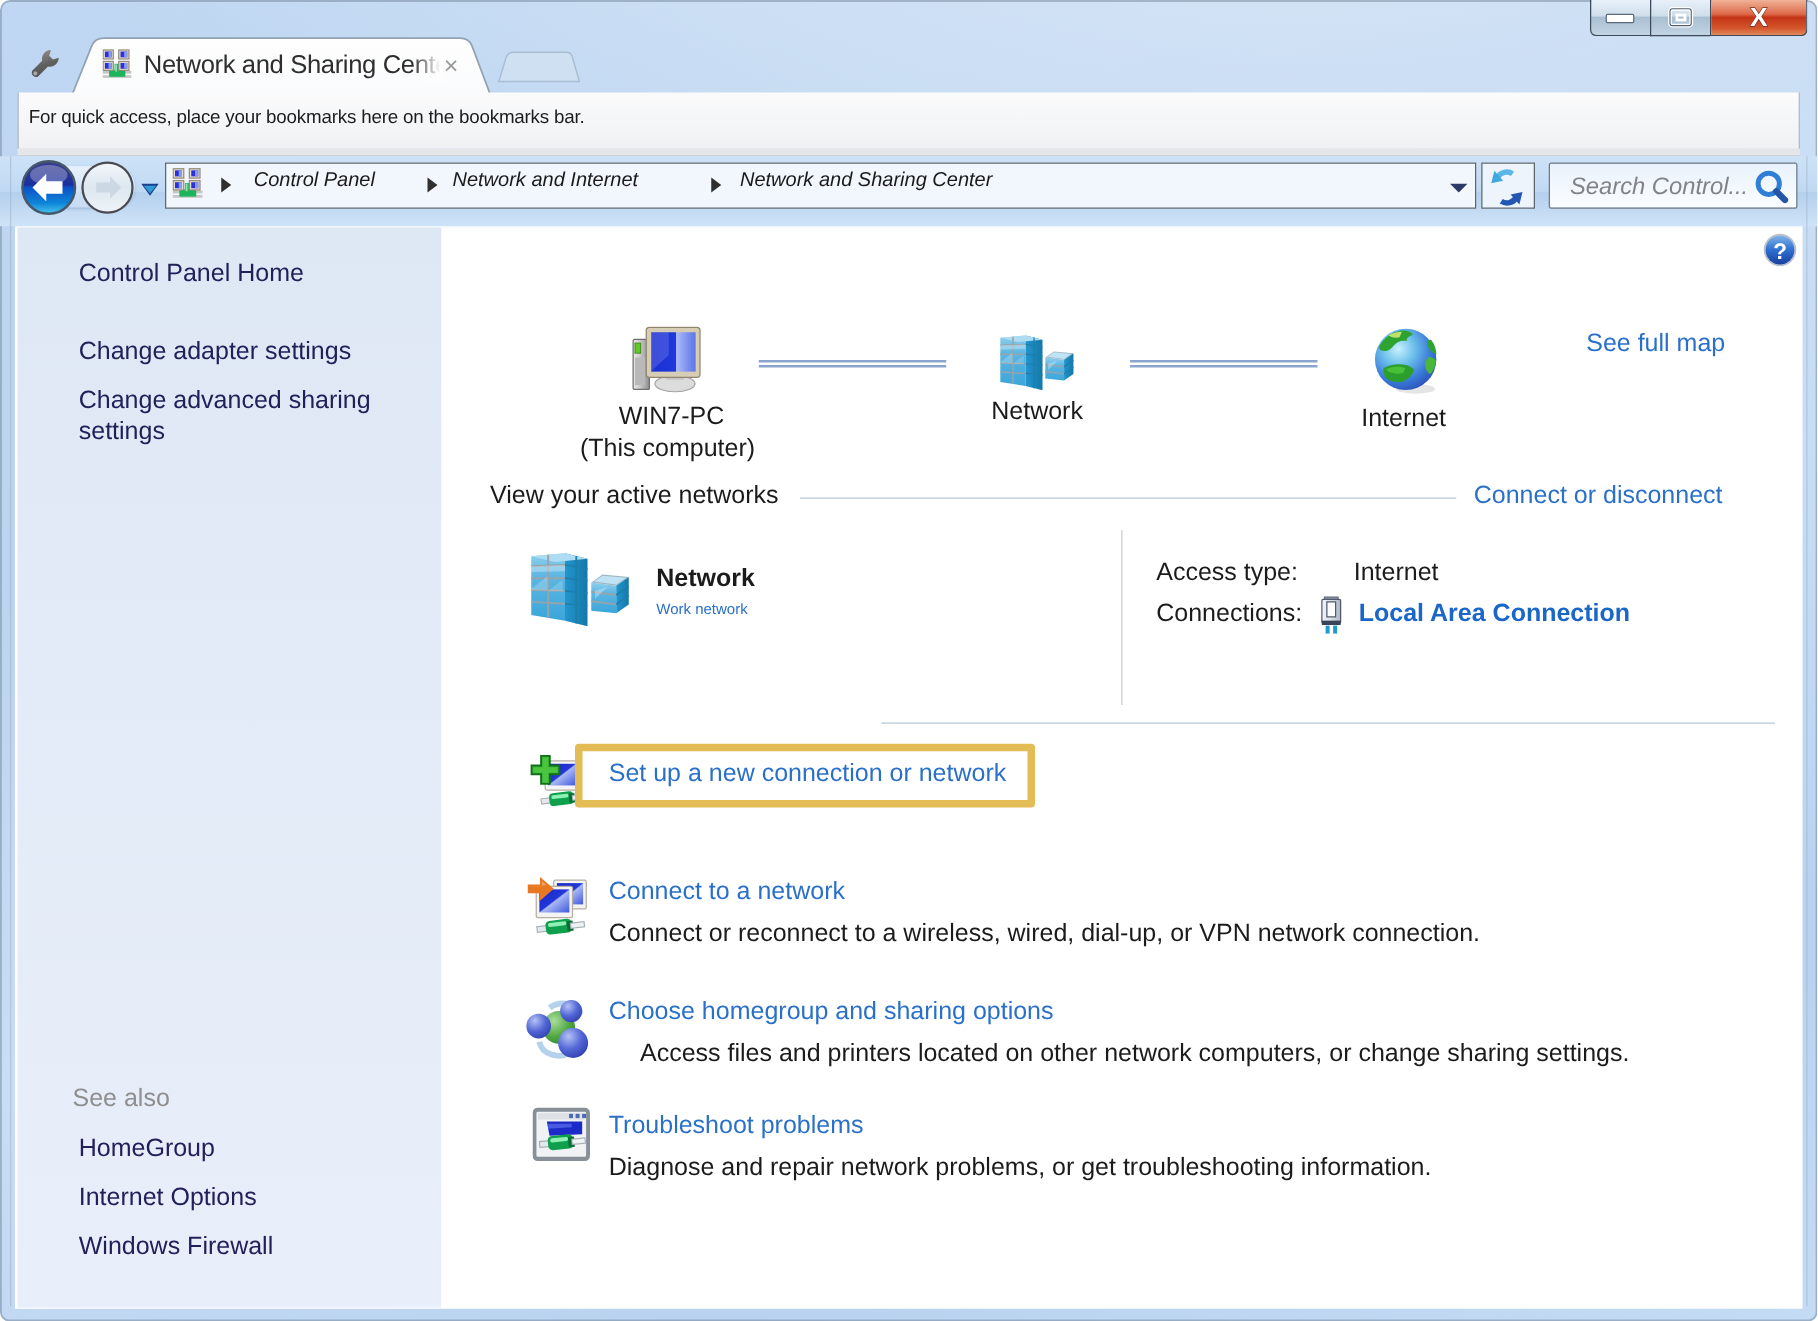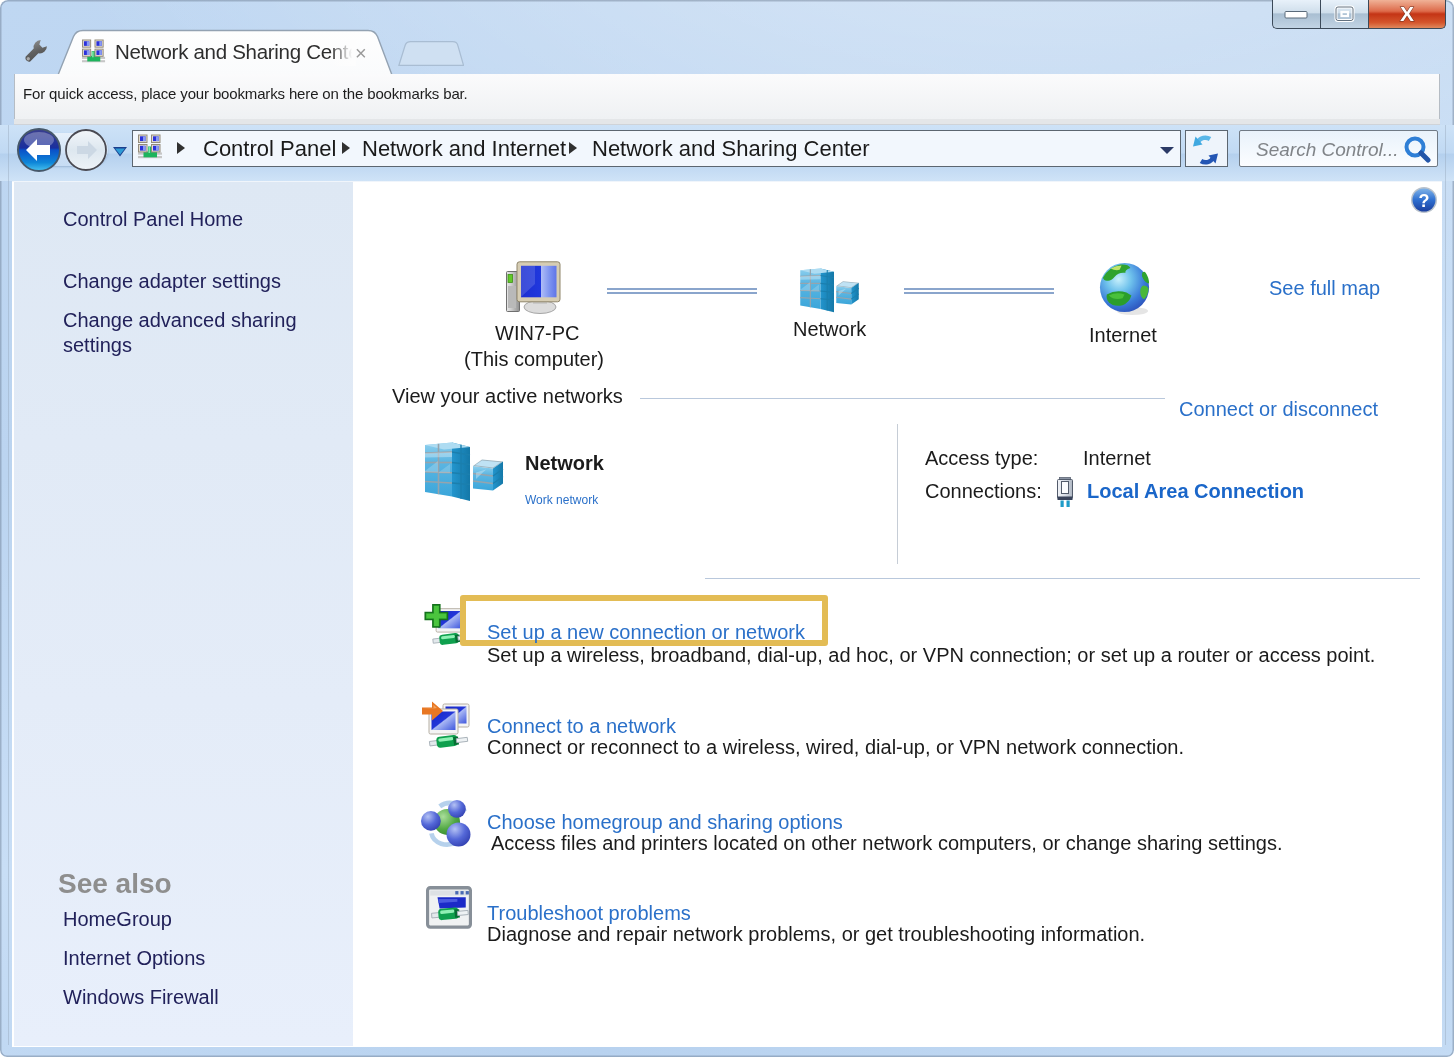--- a/index.html
+++ b/index.html
@@ -41,31 +41,31 @@
   #navbar{left:0;top:125px;width:1454px;height:56px;
     background:linear-gradient(#cde2f7 0%,#c0d9f3 50%,#b4d0ee 52%,#cfe3f7 100%);}
   #addr{left:132px;top:130px;width:1049px;height:37px;background:#f2f7fd;
     border:1px solid #5c6670;box-sizing:border-box;}
   #refresh{left:1185px;top:130px;width:43px;height:37px;background:#eef4fb;
     border:1px solid #5c6670;box-sizing:border-box;}
   #search{left:1239px;top:130px;width:199px;height:37px;
     background:linear-gradient(#e9f2fb,#fbfdff);
     border:1px solid #707a85;border-radius:2px;box-sizing:border-box;}
   #searchtext{left:1256px;top:139px;font-size:19px;font-style:italic;color:#808488;}
-  .crumb{font-size:22px;color:#1a1a1a;}
+  .crumb{font-size:16px;color:#1a1a1a;font-style:italic;}
   .tri{width:0;height:0;border-left:8px solid #303030;border-top:6px solid transparent;border-bottom:6px solid transparent;display:inline-block;}
   
   #body{left:12px;top:181px;width:1430px;height:865px;background:#fff;
      border-top:1px solid #f0f5fb;}
   #sidebar{left:14px;top:182px;width:339px;height:864px;
      background:linear-gradient(180deg,#dee8f4 0%,#e4ecf8 60%,#e8effb 100%);}
   .sb{left:63px;font-size:20px;color:#21215a;}
-  .sbgray{left:58px;font-size:28px;color:#8e8e8e;font-weight:bold;}
-  
-  .link{color:#2a70c9;margin-top:13px;}
+  .sbgray{left:58px;font-size:20px;color:#8e8e8e;}
+  
+  .link{color:#2a70c9;}
   #heading{left:392px;top:218px;font-size:28px;color:#1e5fb4;letter-spacing:-0.4px;}
   .lbl{font-size:20px;color:#1b1b1b;}
   .desc{font-size:20px;color:#1b1b1b;}
   .dline{height:6px;border-top:2px solid #8aa5cc;border-bottom:2px solid #8aa5cc;box-sizing:border-box;}
   .hr{height:1px;background:#b9c8dc;}
 </style>
 </head>
 <body>
 <div id="win">
 
@@ -243,33 +243,32 @@
     </svg>
   <div class="abs" style="left:1087px;top:480px;font-size:20px;font-weight:bold;color:#1a66c9">Local Area Connection</div>
 
   <div class="abs hr" style="left:705px;top:578px;width:715px"></div>
 
   <svg class="abs" style="left:424px;top:604px" width="41" height="44" viewBox="0 0 44 47" preserveAspectRatio="none">
       <use href="#ic-new"></use>
     </svg>
   <div class="abs" style="left:460px;top:595px;width:368px;height:51px;border:6px solid #e3bc55;border-radius:3px;box-sizing:border-box"></div>
   <div class="abs link" style="left:487px;top:608px;font-size:20px">Set up a new connection or network</div>
-  <div class="abs desc" style="left:487px;top:644px">Set up a wireless, broadband, dial-up, ad hoc, or VPN connection; or set up a router or access point.</div>
 
   <svg class="abs" style="left:422px;top:700px" width="48" height="48" viewBox="0 0 48 48">
       <use href="#ic-conn"></use>
     </svg>
   <div class="abs link" style="left:487px;top:702px;font-size:20px">Connect to a network</div>
   <div class="abs desc" style="left:487px;top:736px">Connect or reconnect to a wireless, wired, dial-up, or VPN network connection.</div>
 
   <svg class="abs" style="left:421px;top:799px" width="50" height="50" viewBox="0 0 48 48">
       <use href="#ic-home"></use>
     </svg>
   <div class="abs link" style="left:487px;top:798px;font-size:20px">Choose homegroup and sharing options</div>
-  <div class="abs desc" style="left:491px;top:832px">Access files and printers located on other network computers, or change sharing settings.</div>
+  <div class="abs desc" style="left:512px;top:832px">Access files and printers located on other network computers, or change sharing settings.</div>
 
   <svg class="abs" style="left:426px;top:886px" width="46" height="44" viewBox="0 0 44 39" preserveAspectRatio="none">
       <use href="#ic-tr"></use>
     </svg>
   <div class="abs link" style="left:487px;top:889px;font-size:20px">Troubleshoot problems</div>
   <div class="abs desc" style="left:487px;top:923px">Diagnose and repair network problems, or get troubleshooting information.</div>
 
   <svg width="0" height="0" style="position:absolute">
     <defs>
       <g id="nsc">

